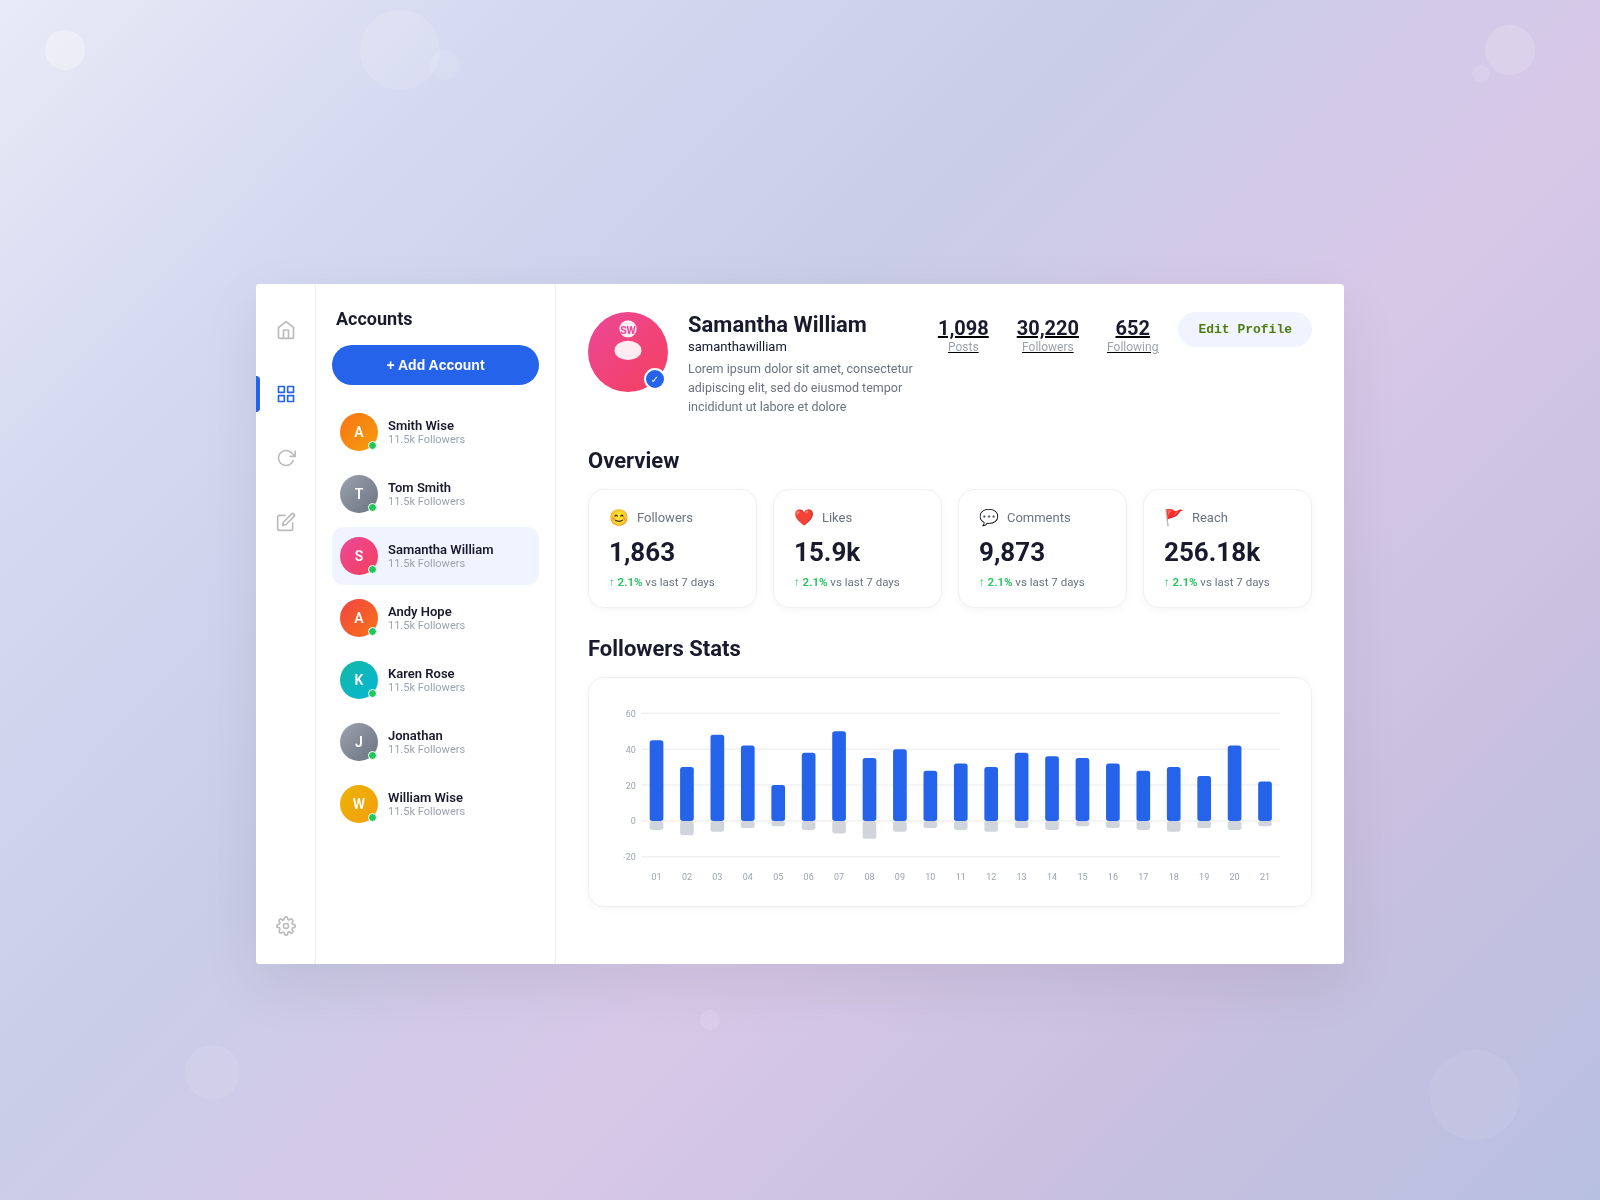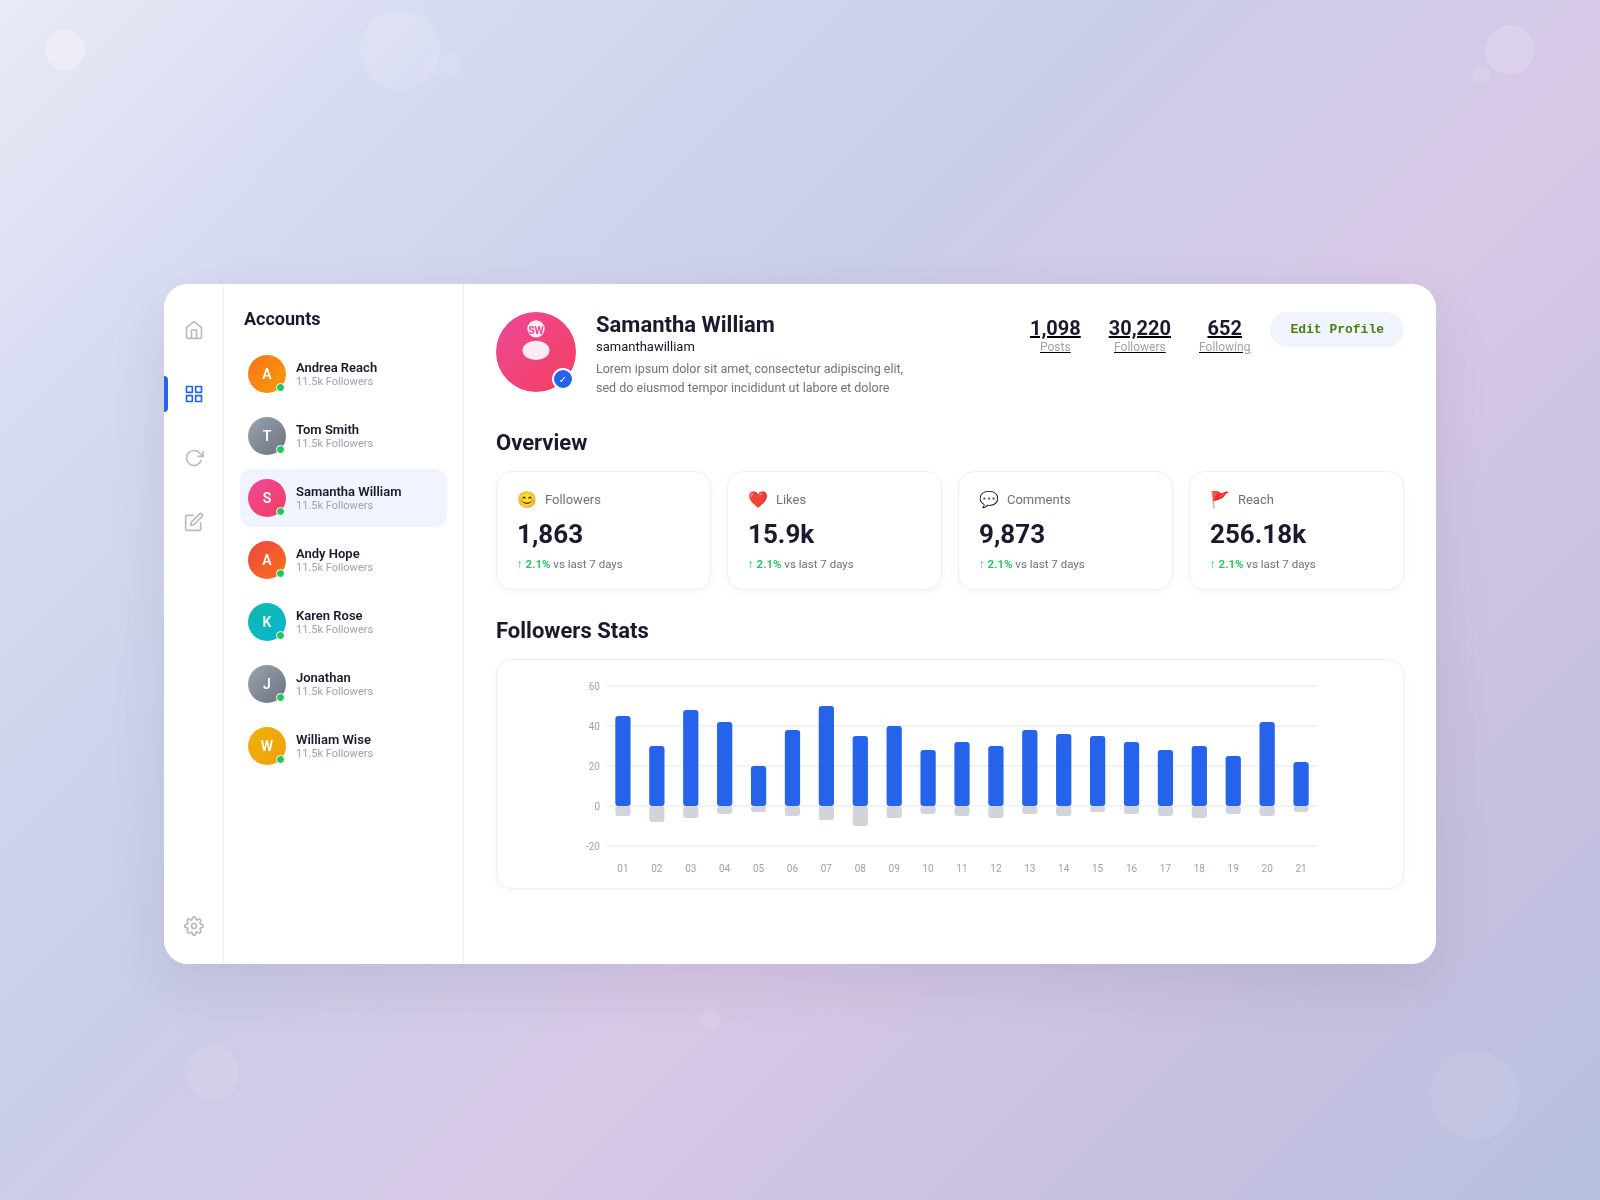--- a/index.html
+++ b/index.html
@@ -25,22 +25,22 @@
     .bg-circle-3 { width: 30px; height: 30px; top: 50px; left: 430px; opacity: 0.3; }
     .bg-circle-4 { width: 50px; height: 50px; top: 25px; right: 65px; opacity: 0.5; }
     .bg-circle-5 { width: 18px; height: 18px; top: 65px; right: 110px; opacity: 0.4; }
     .bg-circle-6 { width: 55px; height: 55px; bottom: 100px; left: 185px; opacity: 0.3; }
     .bg-circle-7 { width: 90px; height: 90px; bottom: 60px; right: 80px; opacity: 0.25; }
     .bg-circle-8 { width: 20px; height: 20px; bottom: 170px; left: 700px; opacity: 0.4; }
 
     
     .main-card {
       background: #fff;
-      border-radius: 24px;
-      width: 1272px;
+      border-radius: 4px;
+      width: 1088px;
       min-height: 680px;
       display: flex;
       box-shadow: 0 20px 60px rgba(0,0,0,0.08);
       position: relative;
       overflow: hidden;
       margin-top: 48px;
     }
 
     
     .icon-sidebar {
@@ -371,28 +371,29 @@
     <div class="nav-icon" style="margin-top: auto;">
       <svg width="20" height="20" viewBox="0 0 24 24" fill="none" stroke="#bbb" stroke-width="2" stroke-linecap="round" stroke-linejoin="round">
         <circle cx="12" cy="12" r="3"></circle>
         <path d="M19.4 15a1.65 1.65 0 0 0 .33 1.82l.06.06a2 2 0 0 1-2.83 2.83l-.06-.06a1.65 1.65 0 0 0-1.82-.33 1.65 1.65 0 0 0-1 1.51V21a2 2 0 0 1-4 0v-.09A1.65 1.65 0 0 0 9 19.4a1.65 1.65 0 0 0-1.82.33l-.06.06a2 2 0 0 1-2.83-2.83l.06-.06A1.65 1.65 0 0 0 4.68 15a1.65 1.65 0 0 0-1.51-1H3a2 2 0 0 1 0-4h.09A1.65 1.65 0 0 0 4.6 9a1.65 1.65 0 0 0-.33-1.82l-.06-.06a2 2 0 0 1 2.83-2.83l.06.06A1.65 1.65 0 0 0 9 4.68a1.65 1.65 0 0 0 1-1.51V3a2 2 0 0 1 4 0v.09a1.65 1.65 0 0 0 1 1.51 1.65 1.65 0 0 0 1.82-.33l.06-.06a2 2 0 0 1 2.83 2.83l-.06.06A1.65 1.65 0 0 0 19.4 9a1.65 1.65 0 0 0 1.51 1H21a2 2 0 0 1 0 4h-.09a1.65 1.65 0 0 0-1.51 1z"></path>
       </svg>
     </div>
   </div>
 
   <div class="accounts-panel">
     <div class="accounts-title">Accounts</div>
+    <button class="add-account-btn">+ Add Account</button>
     <div id="accounts-list">
         <div class="account-item">
     <div class="account-avatar">
       <div class="avatar-placeholder av-orange">A</div>
       <div class="online-dot"></div>
     </div>
     <div class="account-info">
-      <div class="name">Andrea Reach</div>
+      <div class="name">Smith Wise</div>
       <div class="followers">11.5k Followers</div>
     </div>
   </div>
         <div class="account-item">
     <div class="account-avatar">
       <div class="avatar-placeholder av-gray">T</div>
       <div class="online-dot"></div>
     </div>
     <div class="account-info">
       <div class="name">Tom Smith</div>

